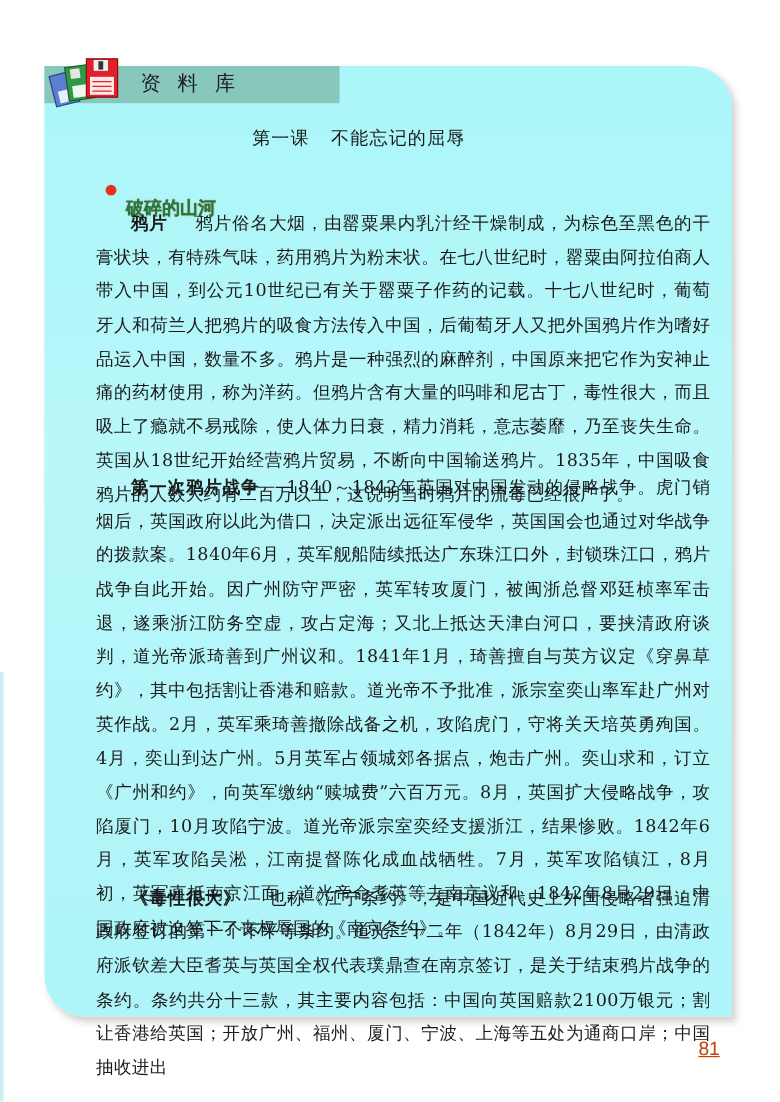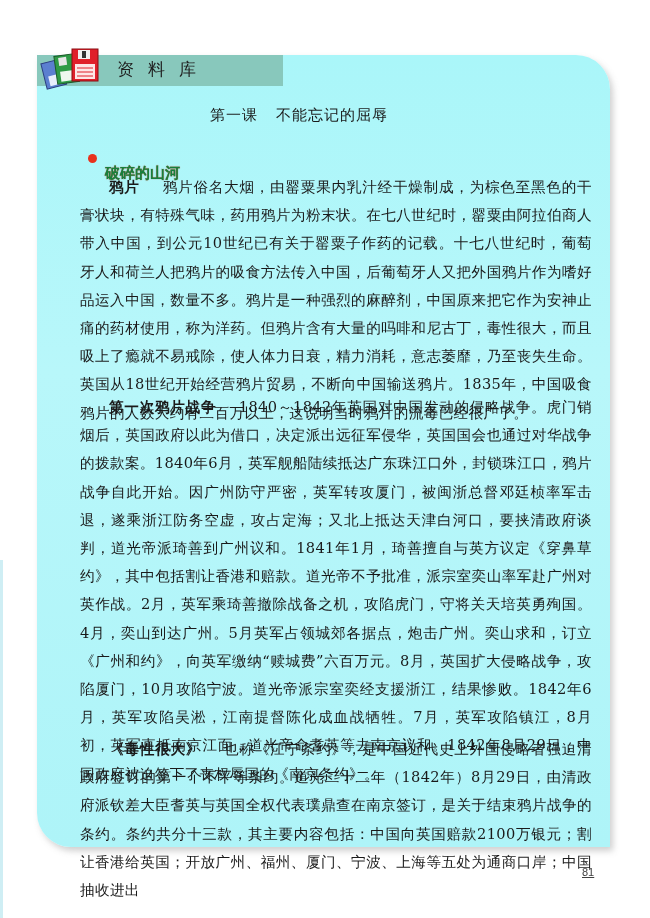--- a/index.html
+++ b/index.html
@@ -46,21 +46,21 @@
   .body-text {
     position:absolute; left:80px; width:512px; font-size:14.6px; line-height:28.2px;
     text-align:justify; letter-spacing:0.35px;
   }
   .para { text-indent:29px; margin:0; }
   .term { font-family:"DejaVu Sans","Liberation Sans",sans-serif; font-weight:bold; }
   .p1 { top:173px; }
   .p2 { top:393px; }
   .p3 { top:735px; }
   .page-num {
-    position:absolute; left:582px; top:866px; font-size:11px; color:#404040;
+    position:absolute; left:582px; top:866px; font-size:16px; color:#c2410c;
     font-family:"Liberation Sans","DejaVu Sans",sans-serif;
     text-decoration:underline;
   }
 </style>
 </head>
 <body>
 
 <div class="edge-line"></div>
 
 <div class="panel bl"></div>

